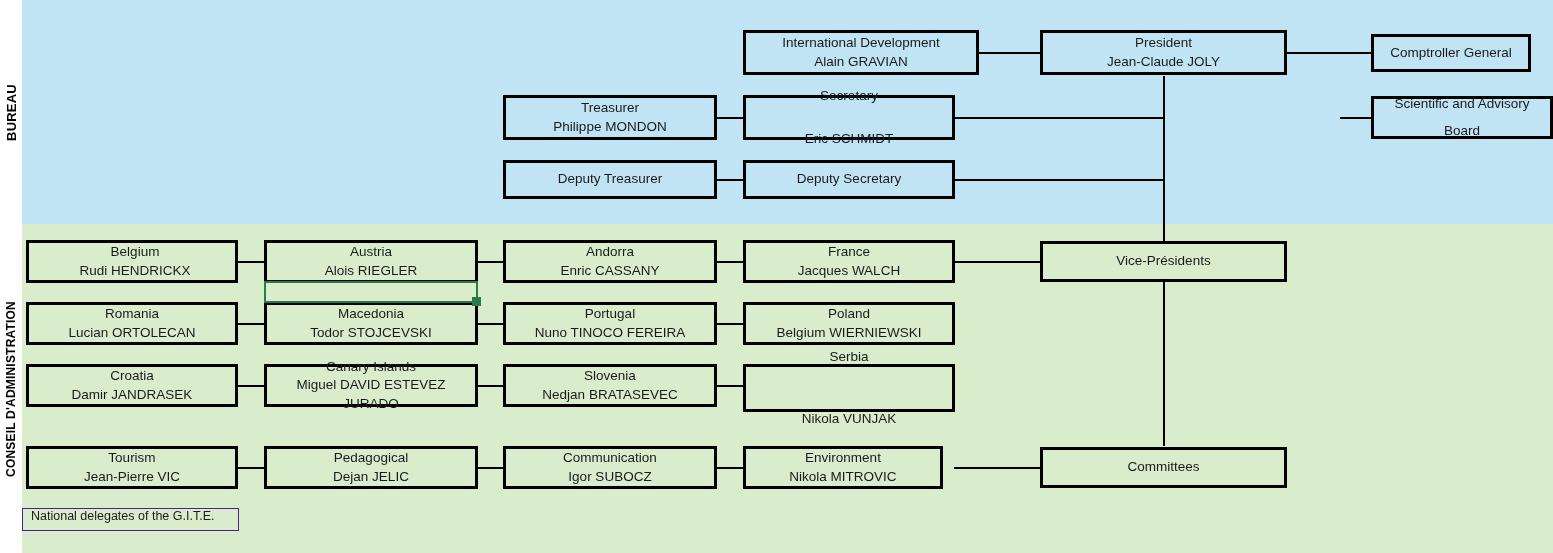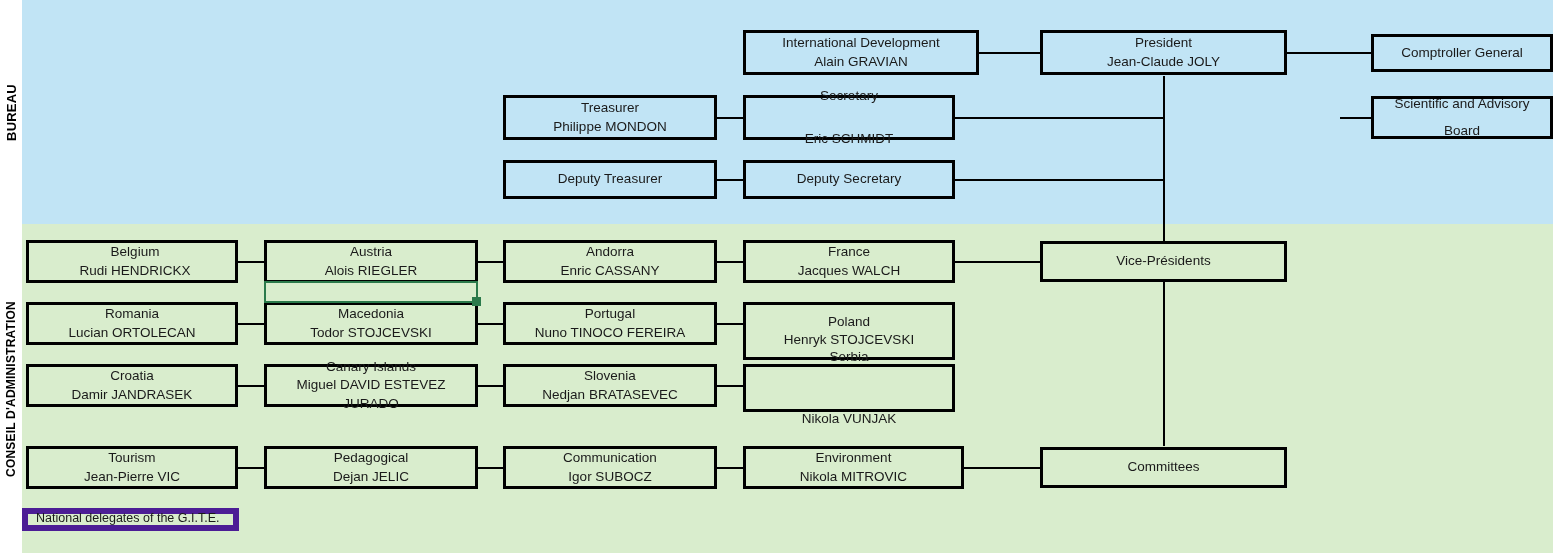--- a/index.html
+++ b/index.html
@@ -84,24 +84,24 @@
   .node.green { background: #d9edcd; }
   .node .title { display: block; }
   .node .person { display: block; }
   
   #legend-box {
     position: absolute;
     left: 22px;
     top: 508px;
     width: 217px;
     height: 23px;
-    border: 6px solid #4c1d95;
+    border: 1px solid #4c1d95;
     background: #d9edcd;
     display: flex;
-    align-items: flex-end;
+    align-items: flex-start;
     padding-left: 8px;
     font-size: 12.5px;
     color: #1a1a1a;
   }
   
   #selection-rect {
     position: absolute;
     left: 264px;
     top: 281px;
     width: 214px;
@@ -173,21 +173,21 @@
   <div class="node blue" style="left:743px; top:30px; width:236px; height:45px;">
     <span class="title">International Development</span>
     <span class="person">Alain GRAVIAN</span>
   </div>
 
   <div class="node blue" style="left:1040px; top:30px; width:247px; height:45px;">
     <span class="title">President</span>
     <span class="person">Jean-Claude JOLY</span>
   </div>
 
-  <div class="node blue" style="left:1371px; top:34px; width:182px; height:38px;">
+  <div class="node blue" style="left:1371px; top:34px; width:160px; height:38px;">
     <span class="title">Comptroller General</span>
   </div>
 
   <div class="node blue" style="left:503px; top:95px; width:214px; height:45px;">
     <span class="title">Treasurer</span>
     <span class="person">Philippe MONDON</span>
   </div>
 
   <div class="node blue" style="left:743px; top:95px; width:212px; height:45px;gap:24px;">
     <span class="title">Secretary</span>
@@ -239,23 +239,23 @@
   <div class="node green" style="left:264px; top:302px; width:214px; height:43px;">
     <span class="title">Macedonia</span>
     <span class="person">Todor STOJCEVSKI</span>
   </div>
 
   <div class="node green" style="left:503px; top:302px; width:214px; height:43px;">
     <span class="title">Portugal</span>
     <span class="person">Nuno TINOCO FEREIRA</span>
   </div>
 
-  <div class="node green" style="left:743px; top:302px; width:212px; height:58px;">
+  <div class="node green" style="left:743px; top:302px; width:212px; height:43px;">
     <span class="title">Poland</span>
-    <span class="person">Henryk STOJCEVSKI</span>
+    <span class="person">Belgium WIERNIEWSKI</span>
   </div>
 
   <div class="node green" style="left:26px; top:364px; width:212px; height:43px;">
     <span class="title">Croatia</span>
     <span class="person">Damir JANDRASEK</span>
   </div>
 
   <div class="node green" style="left:264px; top:364px; width:214px; height:43px;">
     <span class="title">Canary Islands</span>
     <span class="person">Miguel DAVID ESTEVEZ JURADO</span>
@@ -279,21 +279,21 @@
   <div class="node green" style="left:264px; top:446px; width:214px; height:43px;">
     <span class="title">Pedagogical</span>
     <span class="person">Dejan JELIC</span>
   </div>
 
   <div class="node green" style="left:503px; top:446px; width:214px; height:43px;">
     <span class="title">Communication</span>
     <span class="person">Igor SUBOCZ</span>
   </div>
 
-  <div class="node green" style="left:743px; top:446px; width:221px; height:43px;">
+  <div class="node green" style="left:743px; top:446px; width:200px; height:43px;">
     <span class="title">Environment</span>
     <span class="person">Nikola MITROVIC</span>
   </div>
 
   <div class="node green" style="left:1040px; top:447px; width:247px; height:41px;">
     <span class="title">Committees</span>
   </div>
 
   <div id="legend-box">
     <span>National delegates of the G.I.T.E.</span>

